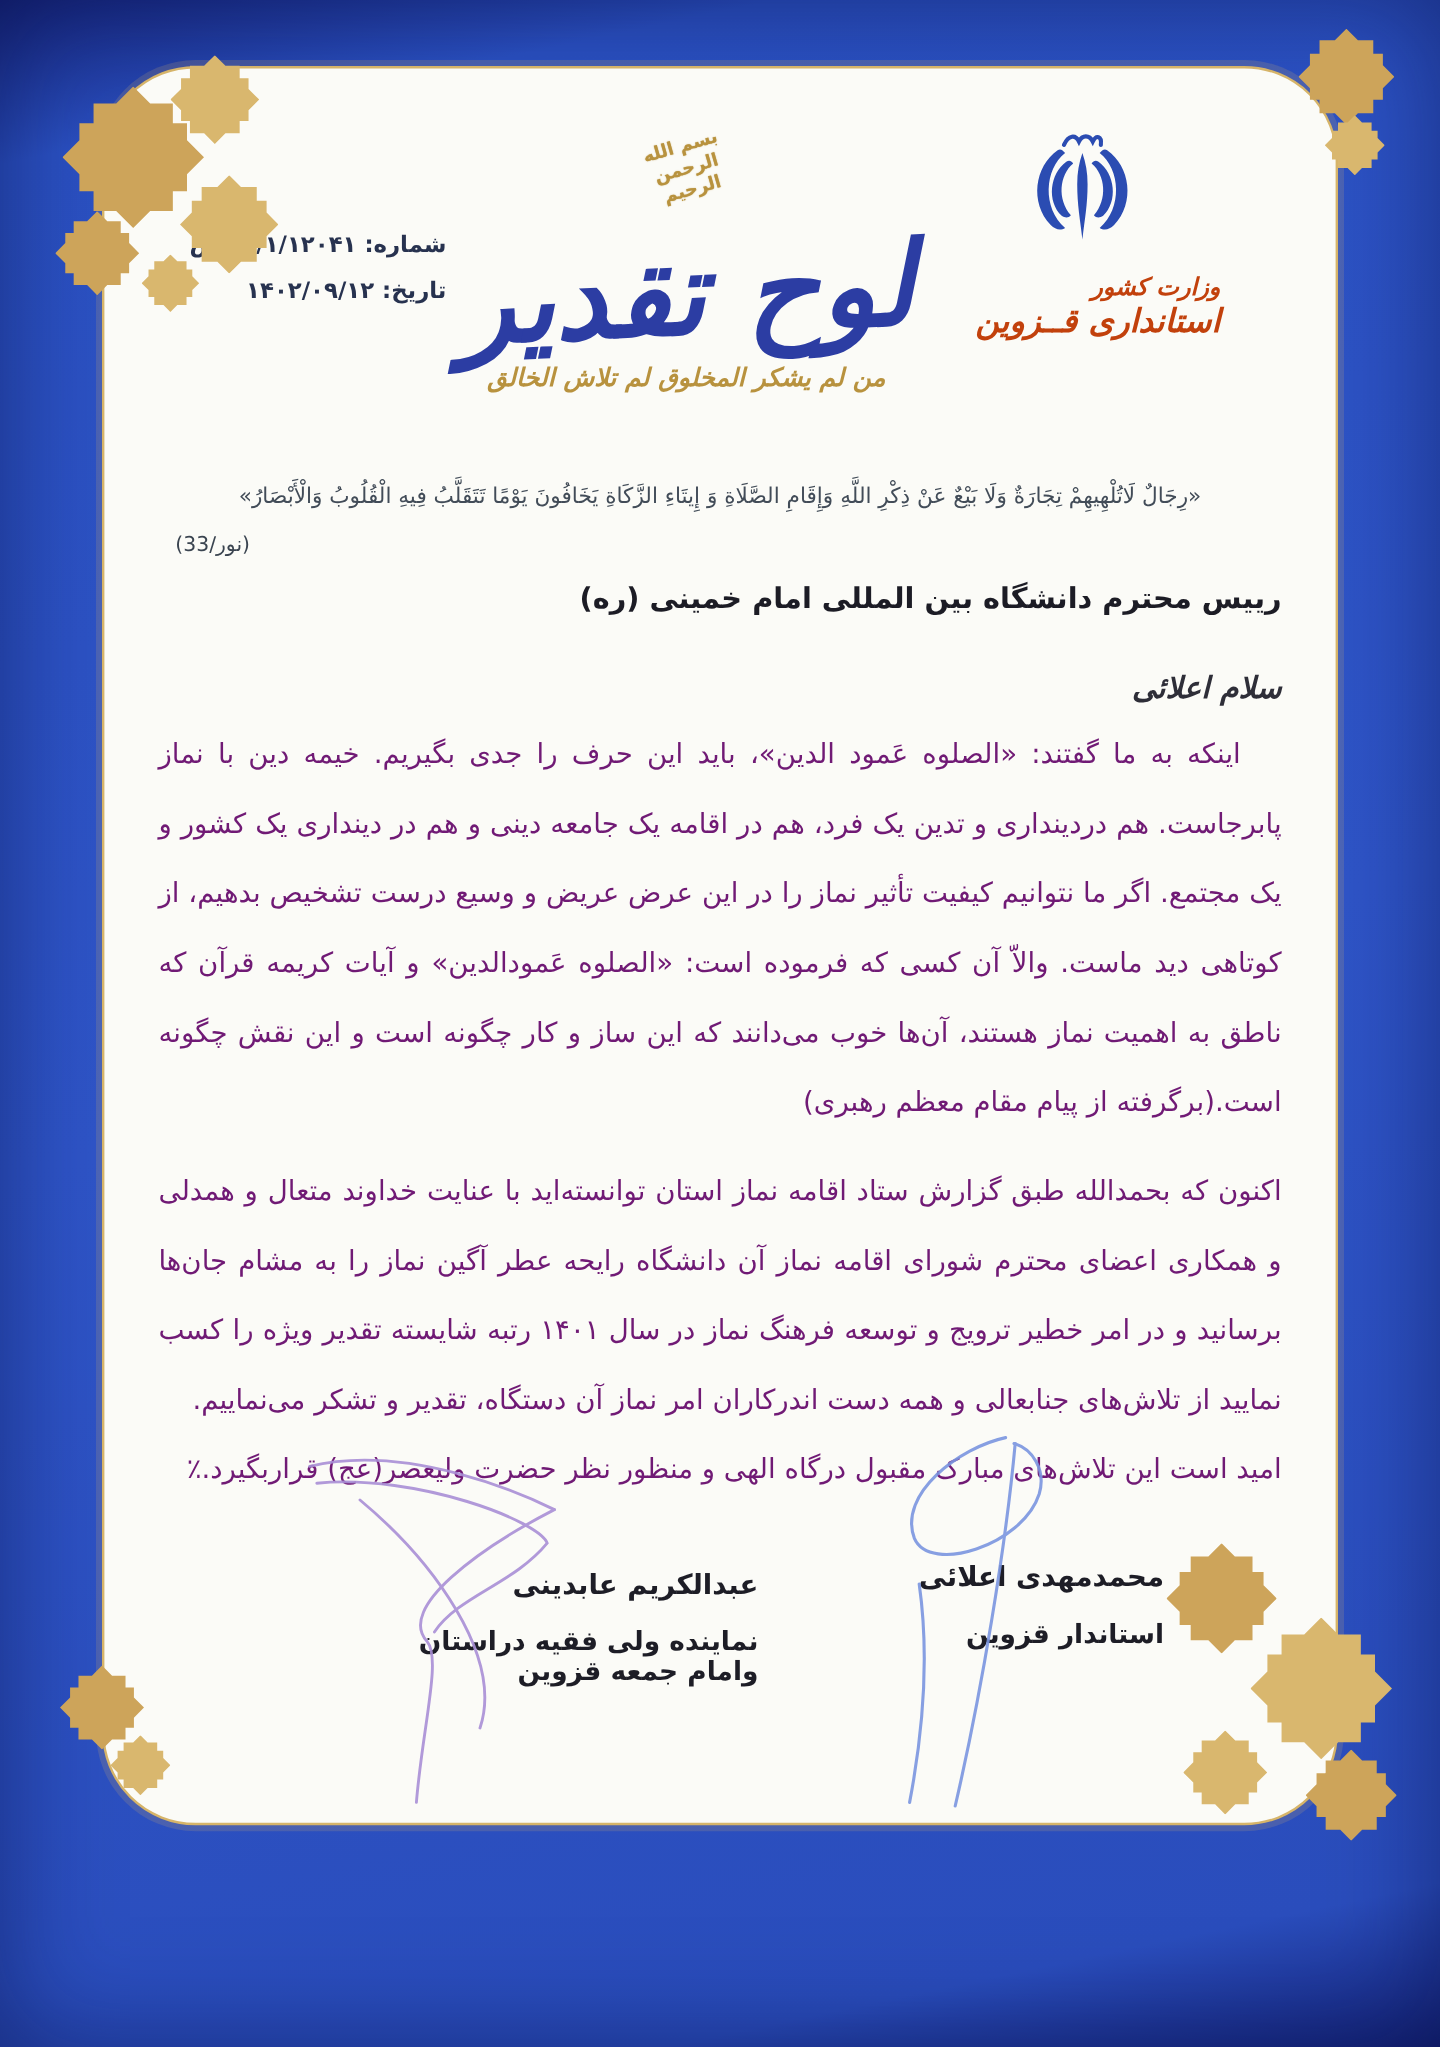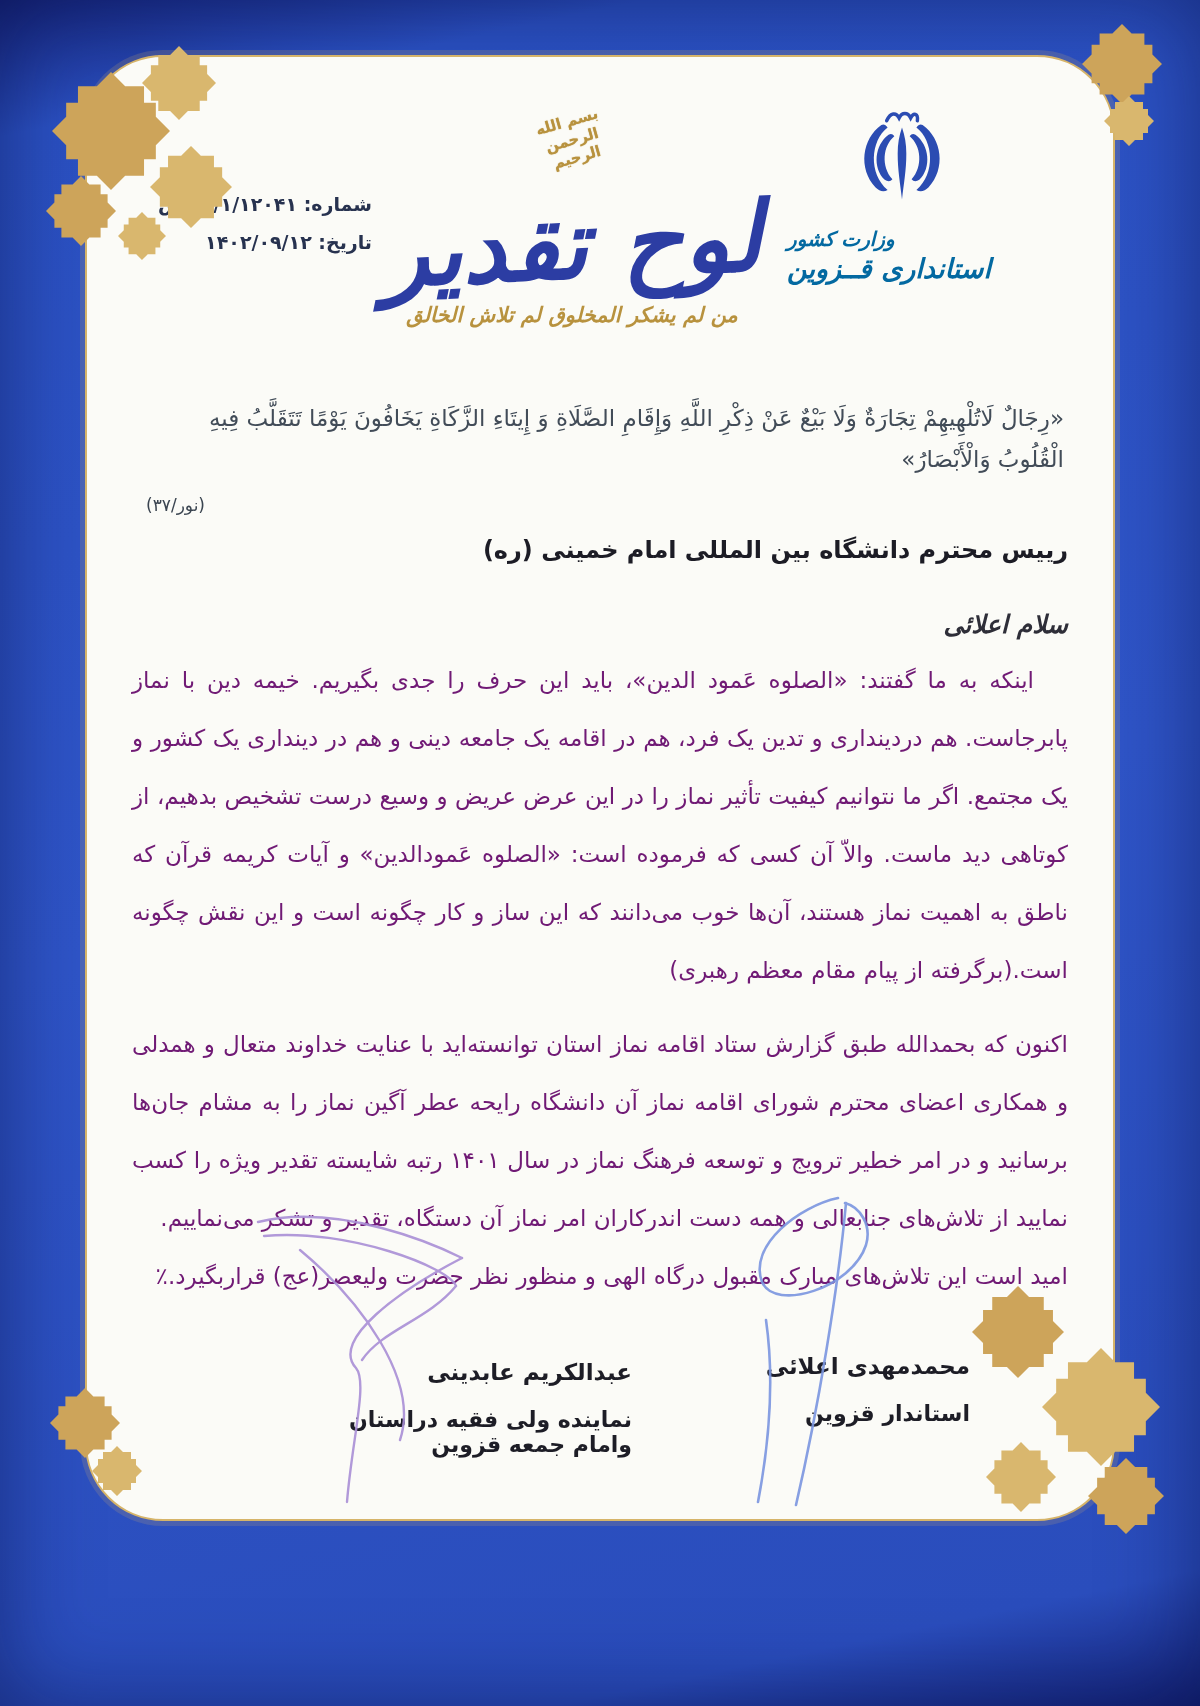--- a/index.html
+++ b/index.html
@@ -30,22 +30,22 @@
   }
   .orn.light{background:#d9b76e;}
   
   .header{position:relative;height:335px;}
   .meta{
     position:absolute;top:128px;left:30px;width:255px;
     direction:rtl;text-align:right;
     color:#27324f;font-weight:600;font-size:19px;line-height:2.0;
   }
   .org{
-    position:absolute;top:48px;left:700px;width:230px;text-align:left;
-    color:#0369a1;
+    position:absolute;top:48px;left:700px;width:230px;text-align:right;
+    color:#c2410c;
   }
   .org svg{display:block;margin:0 auto;}
   .org-ministry{font-size:20px;font-style:italic;font-weight:600;margin-top:4px;}
   .org-governorate{font-size:27px;font-style:italic;font-weight:bold;margin-top:2px;}
   .title-block{position:absolute;top:28px;left:270px;width:430px;text-align:center;}
   .bismillah{
     width:110px;height:110px;margin:0 auto;border-radius:50%;
     display:flex;align-items:center;justify-content:center;
     color:#b8923e;font-size:15px;font-weight:bold;line-height:1.25;
     transform:rotate(-16deg);
@@ -57,21 +57,21 @@
     color:#2c3da3;letter-spacing:-3px;line-height:1.0;
     transform:rotate(-2.5deg);
     margin-top:2px;white-space:nowrap;
   }
   .sub-title{
     margin-top:10px;color:#b8923e;font-size:21px;font-style:italic;font-weight:600;
   }
   
   .content{padding:0 45px;direction:rtl;}
   .verse{
-    text-align:right;color:#424c58;font-size:23px;line-height:1.8;
+    text-align:center;color:#424c58;font-size:18px;line-height:1.8;
     margin:6px 4px 0 4px;
   }
   .verse-ref{
     text-align:left;color:#3a4450;font-size:17px;padding-left:14px;margin-top:14px;
   }
   .recipient{margin-top:12px;color:#1c1c25;font-weight:bold;font-size:24px;line-height:1.95;}
   .greeting{margin-top:36px;font-size:25px;color:#2e2e38;font-style:italic;font-weight:600;}
   .para{
     color:#701a75;font-size:23px;line-height:58px;
     text-align:justify;margin:0;
@@ -122,21 +122,21 @@
         </span>
         <div class="org-ministry">وزارت کشور</div>
         <div class="org-governorate">استانداری قــزوین</div>
       </div>
 
     </div>
 
     <div class="content">
 
       <div class="verse">«رِجَالٌ لَاتُلْهِيهِمْ تِجَارَةٌ وَلَا بَيْعٌ عَنْ ذِكْرِ اللَّهِ وَإِقَامِ الصَّلَاةِ وَ إِيتَاءِ الزَّكَاةِ يَخَافُونَ يَوْمًا تَتَقَلَّبُ فِيهِ الْقُلُوبُ وَالْأَبْصَارُ»</div>
-      <div class="verse-ref">(نور/۳۷)</div>
+      <div class="verse-ref">(نور/33)</div>
 
       <div class="recipient">
         <div>رییس محترم دانشگاه بین المللی امام خمینی (ره)</div>
       </div>
 
       <div class="greeting">سلام اعلائی</div>
 
       <p class="para first">اینکه به ما گفتند: «الصلوه عَمود الدین»، باید این حرف را جدی بگیریم. خیمه دین با نماز پابرجاست. هم دردینداری و تدین یک فرد، هم در اقامه یک جامعه دینی و هم در دینداری یک کشور و یک مجتمع. اگر ما نتوانیم کیفیت تأثیر نماز را در این عرض عریض و وسیع درست تشخیص بدهیم، از کوتاهی دید ماست. والاّ آن کسی که فرموده است: «الصلوه عَمودالدین» و آیات کریمه قرآن که ناطق به اهمیت نماز هستند، آن‌ها خوب می‌دانند که این ساز و کار چگونه است و این نقش چگونه است.(برگرفته از پیام مقام معظم رهبری)</p>
       <p class="para second">اکنون که بحمدالله طبق گزارش ستاد اقامه نماز استان توانسته‌اید با عنایت خداوند متعال و همدلی و همکاری اعضای محترم شورای اقامه نماز آن دانشگاه رایحه عطر آگین نماز را به مشام جان‌ها برسانید و در امر خطیر ترویج و توسعه فرهنگ نماز در سال ۱۴۰۱ رتبه شایسته تقدیر ویژه را کسب نمایید از تلاش‌های جنابعالی و همه دست اندرکاران امر نماز آن دستگاه، تقدیر و تشکر می‌نماییم.</p>
       <p class="para">امید است این تلاش‌های مبارک مقبول درگاه الهی و منظور نظر حضرت ولیعصر(عج) قراربگیرد.٪</p>

